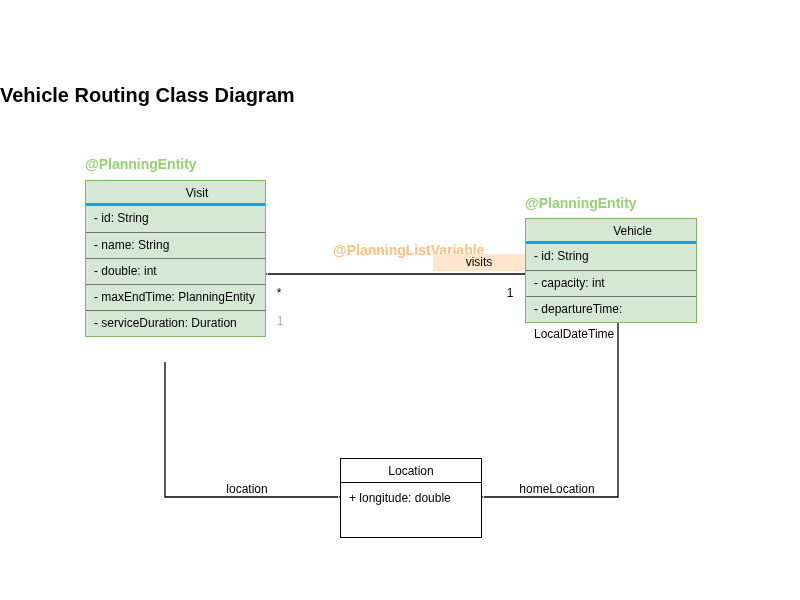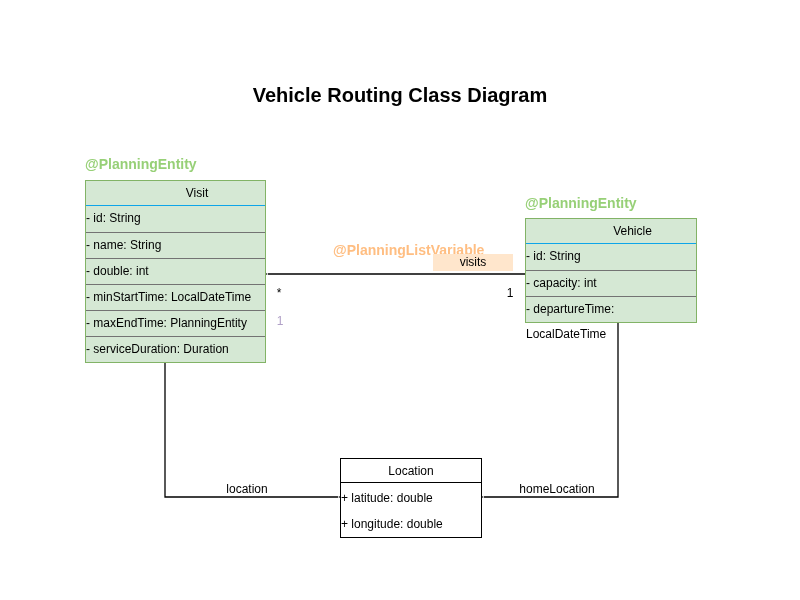--- a/index.html
+++ b/index.html
@@ -10,21 +10,20 @@
     height: 600px;
     background: #ffffff;
     font-family: "Liberation Sans", sans-serif;
     color: #000000;
     overflow: hidden;
   }
   .abs { position: absolute; }
 
   .page-title {
     left: 0; top: 84px; width: 800px;
-    text-align: center;
     font-size: 20px;
     font-weight: bold;
     color: #000000;
   }
 
   .annotation {
     font-size: 14px;
     font-weight: bold;
     text-align: left;
     white-space: nowrap;
@@ -42,26 +41,26 @@
   }
   .uml-class.plain {
     background: #ffffff;
     border: 1px solid #000000;
   }
   .uml-header {
     height: 25px;
     line-height: 25px;
     text-align: center;
   }
-  .green .uml-header { border-bottom: 1px solid #0ea5e9; padding-left: 43px; }
+  .green .uml-header { border-bottom: 3px solid #0ea5e9; padding-left: 43px; }
   .plain .uml-header { border-bottom: 1px solid #000000; height: 24px; line-height: 24px; }
   .uml-row {
     height: 26px;
     line-height: 25px;
-    padding-left: 0;
+    padding-left: 8px;
     text-align: left;
   }
   .green .uml-row + .uml-row { border-top: 1px solid #737373; }
   .plain-attrs { padding-top: 2px; }
   .plain-attrs .uml-row { height: 26px; line-height: 26px; }
 
   .edge-label {
     font-size: 12px;
     text-align: center;
     white-space: nowrap;
@@ -97,43 +96,41 @@
   </svg>
 
   <div class="abs page-title">Vehicle Routing Class Diagram</div>
 
   <div class="abs annotation green" style="left:85px; top:156px; width:181px;">@PlanningEntity</div>
   <div class="abs uml-class green" style="left:85px; top:180px; width:181px;">
     <div class="uml-header">Visit</div>
     <div class="uml-row">- id: String</div>
     <div class="uml-row">- name: String</div>
     <div class="uml-row">- double: int</div>
-    <div class="uml-row">- minStartTime: LocalDateTime</div>
     <div class="uml-row">- maxEndTime: PlanningEntity</div>
     <div class="uml-row">- serviceDuration: Duration</div>
   </div>
 
   <div class="abs annotation green" style="left:525px; top:195px; width:191px;">@PlanningEntity</div>
   <div class="abs uml-class green" style="left:525px; top:218px; width:172px;">
     <div class="uml-header">Vehicle</div>
     <div class="uml-row">- id: String</div>
     <div class="uml-row">- capacity: int</div>
     <div class="uml-row">- departureTime: LocalDateTime</div>
   </div>
 
   <div class="abs uml-class plain" style="left:340px; top:458px; width:142px; height:80px;">
     <div class="uml-header">Location</div>
     <div class="plain-attrs">
-      <div class="uml-row">+ latitude: double</div>
       <div class="uml-row">+ longitude: double</div>
     </div>
   </div>
 
   <div class="abs annotation orange" style="left:333px; top:231px; width:200px;margin-top:11px;">@PlanningListVariable</div>
-  <div class="abs edge-label visits-label" style="left:433px; top:254px; width:80px;">visits</div>
+  <div class="abs edge-label visits-label" style="left:433px; top:254px; width:92px;">visits</div>
   <div class="abs multiplicity" style="left:272px; top:286px;">*</div>
   <div class="abs multiplicity" style="left:503px; top:286px;">1</div>
   <div class="abs multiplicity purple" style="left:273px; top:314px;">1</div>
 
   <div class="abs edge-label" style="left:207px; top:482px; width:80px;">location</div>
   <div class="abs edge-label" style="left:511px; top:482px; width:92px;">homeLocation</div>
 
 </div>
 
 </body></html>

